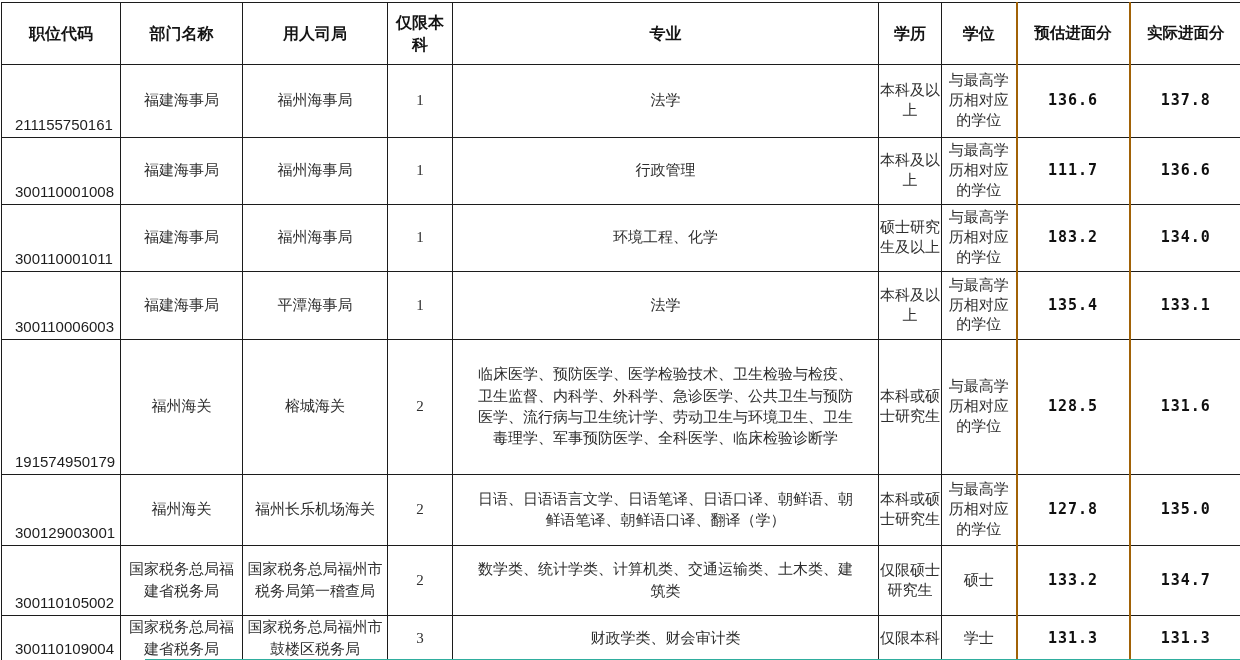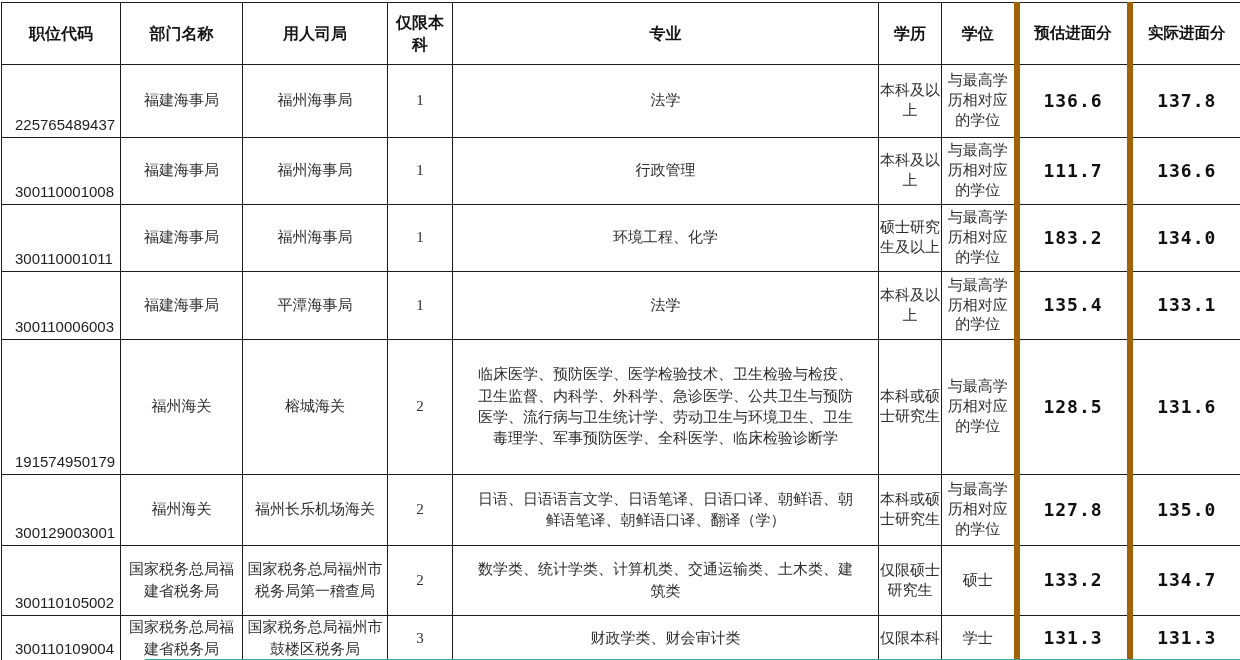--- a/index.html
+++ b/index.html
@@ -14,23 +14,23 @@
        vertical-align:middle; padding:0 6px; line-height:1.35; }
   th.score-h { font-family:"Liberation Sans","DejaVu Sans",sans-serif; font-size:15.5px; font-weight:800; }
 
   td { font-size:15px; text-align:center; vertical-align:middle; line-height:1.45;
        padding:0 3px; color:#2e2e2e; }
   td.code { text-align:left; vertical-align:bottom; padding:0 0 1px 13px;
             font-family:"Liberation Sans","DejaVu Sans",sans-serif; font-size:15px; color:#1d1d1d; }
   td.edu   { padding:0 1px; line-height:1.32; }
   td.major { padding:0 20px; line-height:1.42; }
   td.score { font-family:"DejaVu Sans Mono","Liberation Mono",monospace; font-weight:bold;
-             font-size:18px; letter-spacing:1px; color:#101010; }
+             font-size:15px; letter-spacing:1px; color:#101010; }
 
-  .bL { border-left:6px solid #a16207; }
+  .bL { border-left:2px solid #a16207; }
 
   thead tr { height:62px; }
   .r1{height:73px} .r2{height:67px} .r3{height:67px} .r4{height:68px}
   .r5{height:135px} .r6{height:71px} .r7{height:70px} .r8{height:46px}
 
   .sheet-line { position:absolute; left:145px; right:0; bottom:0; height:3px;
                 background:var(--accent,#2fae9e); }
 </style>
 </head>
 <body>
@@ -56,21 +56,21 @@
         <th>仅限本科</th>
         <th>专业</th>
         <th>学历</th>
         <th>学位</th>
         <th class="score-h bL">预估进面分</th>
         <th class="score-h bL">实际进面分</th>
       </tr>
     </thead>
     <tbody>
       <tr class="r1">
-        <td class="code">225765489437</td>
+        <td class="code">211155750161</td>
         <td>福建海事局</td>
         <td>福州海事局</td>
         <td>1</td>
         <td class="major">法学</td>
         <td class="edu">本科及以上</td>
         <td class="edu">与最高学历相对应的学位</td>
         <td class="score bL">136.6</td>
         <td class="score bL">137.8</td>
       </tr>
       <tr class="r2">

